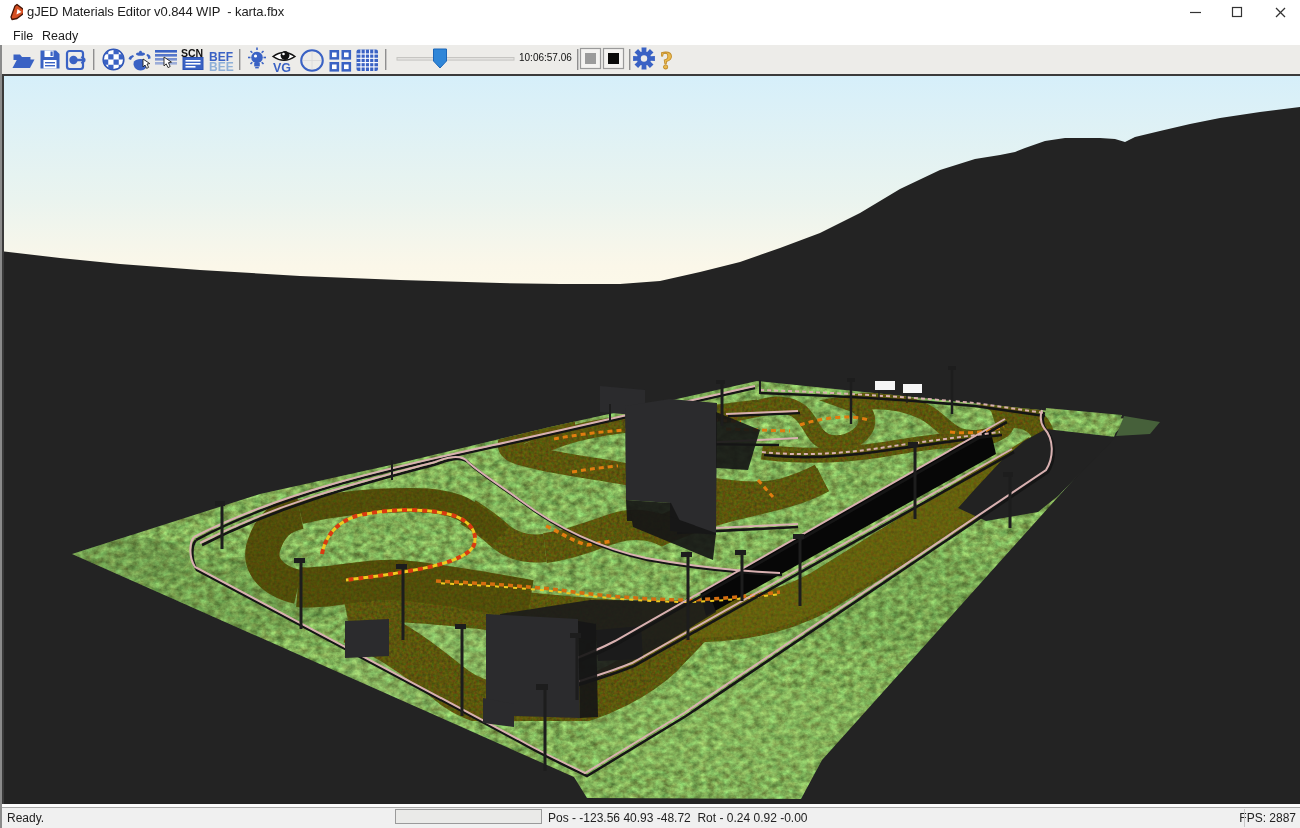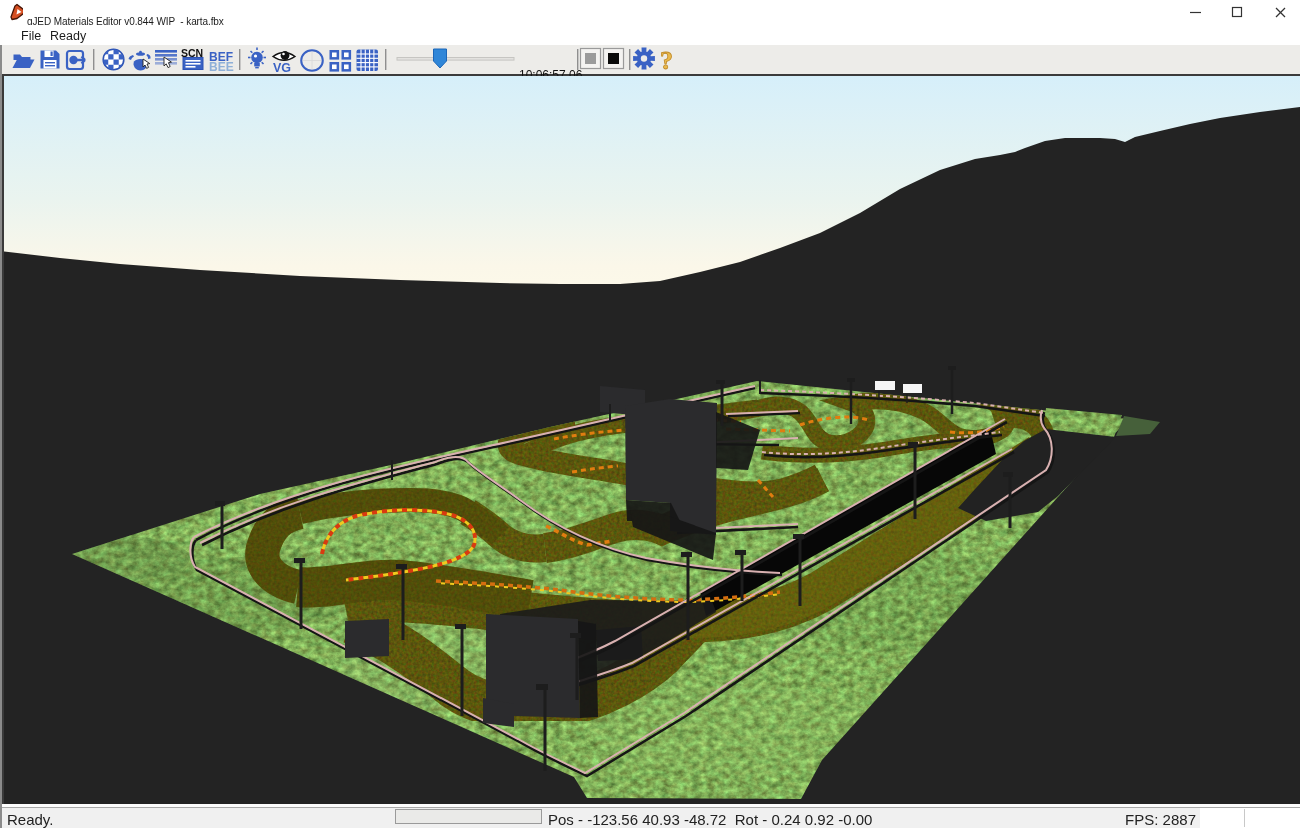--- a/index.html
+++ b/index.html
@@ -1,28 +1,28 @@
 <!DOCTYPE html>
 <html><head>
 <meta charset="utf-8">
 <style>
   html,body{margin:0;padding:0;}
   body{width:1300px;height:828px;overflow:hidden;position:relative;
        font-family:"Liberation Sans",sans-serif;background:#fff;}
   .abs{position:absolute;}
   #titlebar{left:0;top:0;width:1300px;height:25px;background:#ffffff;}
-  #titletext{left:27px;top:4px;font-size:10px;color:#1c1c1c;letter-spacing:-0.1px;margin-top:12px;}
-  #menubar{left:12px;top:25px;width:1224px;height:20px;background:#ffffff;}
+  #titletext{left:27px;top:4px;font-size:13px;color:#1c1c1c;letter-spacing:-0.1px;}
+  #menubar{left:4px;top:25px;width:1224px;height:20px;background:#ffffff;}
   #menubar span{font-size:12.5px;color:#1c1c1c;position:absolute;top:4px;}
   #toolbar{left:0;top:45px;width:1300px;height:29px;background:#edece9;}
   #tbline{left:0;top:74px;width:1300px;height:2px;background:#3b3b3b;}
   #leftborder{left:0;top:45px;width:2px;height:783px;background:#8b8b8b;z-index:6;}
   #leftborder2{left:2px;top:76px;width:2px;height:728px;background:#3a3a3a;z-index:6;}
   #viewport{left:2px;top:76px;width:1298px;height:728px;background:#232323;}
-  #statusbar{left:0;top:808px;width:1200px;height:20px;background:#f0f0f0;font-size:15px;color:#222;}
+  #statusbar{left:0;top:808px;width:1300px;height:20px;background:#f0f0f0;font-size:12px;color:#222;}
   #stline1{left:0;top:804px;width:1300px;height:3px;background:#fdfdfd;}
   #stline2{left:0;top:807px;width:1300px;height:1px;background:#a8a8a8;}
 </style>
 </head>
 <body>
 <div class="abs" id="titlebar"></div>
 <div class="abs" id="titletext">gJED Materials Editor v0.844 WIP&nbsp; - karta.fbx</div>
 
 <svg class="abs" style="left:5px;top:3px" width="18" height="18" viewBox="0 0 18 18">
   <path d="M12,1.5 L21,8.5 L12,15.5 L7,16.5 L6,14 L10,3 Z" fill="#d64f22" stroke="#471505" stroke-width="1.3" stroke-linejoin="round"></path>
@@ -163,21 +163,21 @@
 <rect x="603.5" y="3.5" width="20" height="20" fill="#f4f3f1" stroke="#9a9a9a" stroke-width="1.2"></rect>
 <rect x="608" y="8" width="11" height="11" fill="#0a0a0a"></rect>
 
 <rect x="629" y="4" width="1.4" height="21" fill="#8f8f8f"></rect>
 
 <path d="M654.9,11.0 L654.9,16.0 L650.8,15.8 L650.5,16.7 L653.5,19.4 L649.9,23.0 L647.2,20.0 L646.3,20.3 L646.5,24.4 L641.5,24.4 L641.7,20.3 L640.8,20.0 L638.1,23.0 L634.5,19.4 L637.5,16.7 L637.2,15.8 L633.1,16.0 L633.1,11.0 L637.2,11.2 L637.5,10.3 L634.5,7.6 L638.1,4.0 L640.8,7.0 L641.7,6.7 L641.5,2.6 L646.5,2.6 L646.3,6.7 L647.2,7.0 L649.9,4.0 L653.5,7.6 L650.5,10.3 L650.8,11.2 Z" fill="#3a62c4"></path>
 <circle cx="644" cy="13.5" r="3.2" fill="#edece9"></circle>
 
 <text x="660" y="24" font-family="Liberation Serif,serif" font-weight="bold" font-size="26" fill="#e9b94d" stroke="#c08a28" stroke-width="0.8">?</text>
 </svg>
-<span class="abs" style="left:519px;top:68px;font-size:12px;color:#111">10:06:57.06</span>
+<span class="abs" style="left:519px;top:52px;font-size:10px;color:#111">10:06:57.06</span>
 <div class="abs" id="leftborder"></div>
 <div class="abs" id="leftborder2"></div>
 <div class="abs" id="viewport"></div>
 <svg class="abs" id="scene" style="left:0;top:76px" width="1300" height="728" viewBox="0 76 1300 728">
 <defs>
   <linearGradient id="sky" x1="0" y1="76" x2="0" y2="300" gradientUnits="userSpaceOnUse">
     <stop offset="0" stop-color="#d6effa"></stop>
     <stop offset="0.55" stop-color="#eaf4ef"></stop>
     <stop offset="0.85" stop-color="#fbf7e9"></stop>
     <stop offset="1" stop-color="#fdf9e9"></stop>

